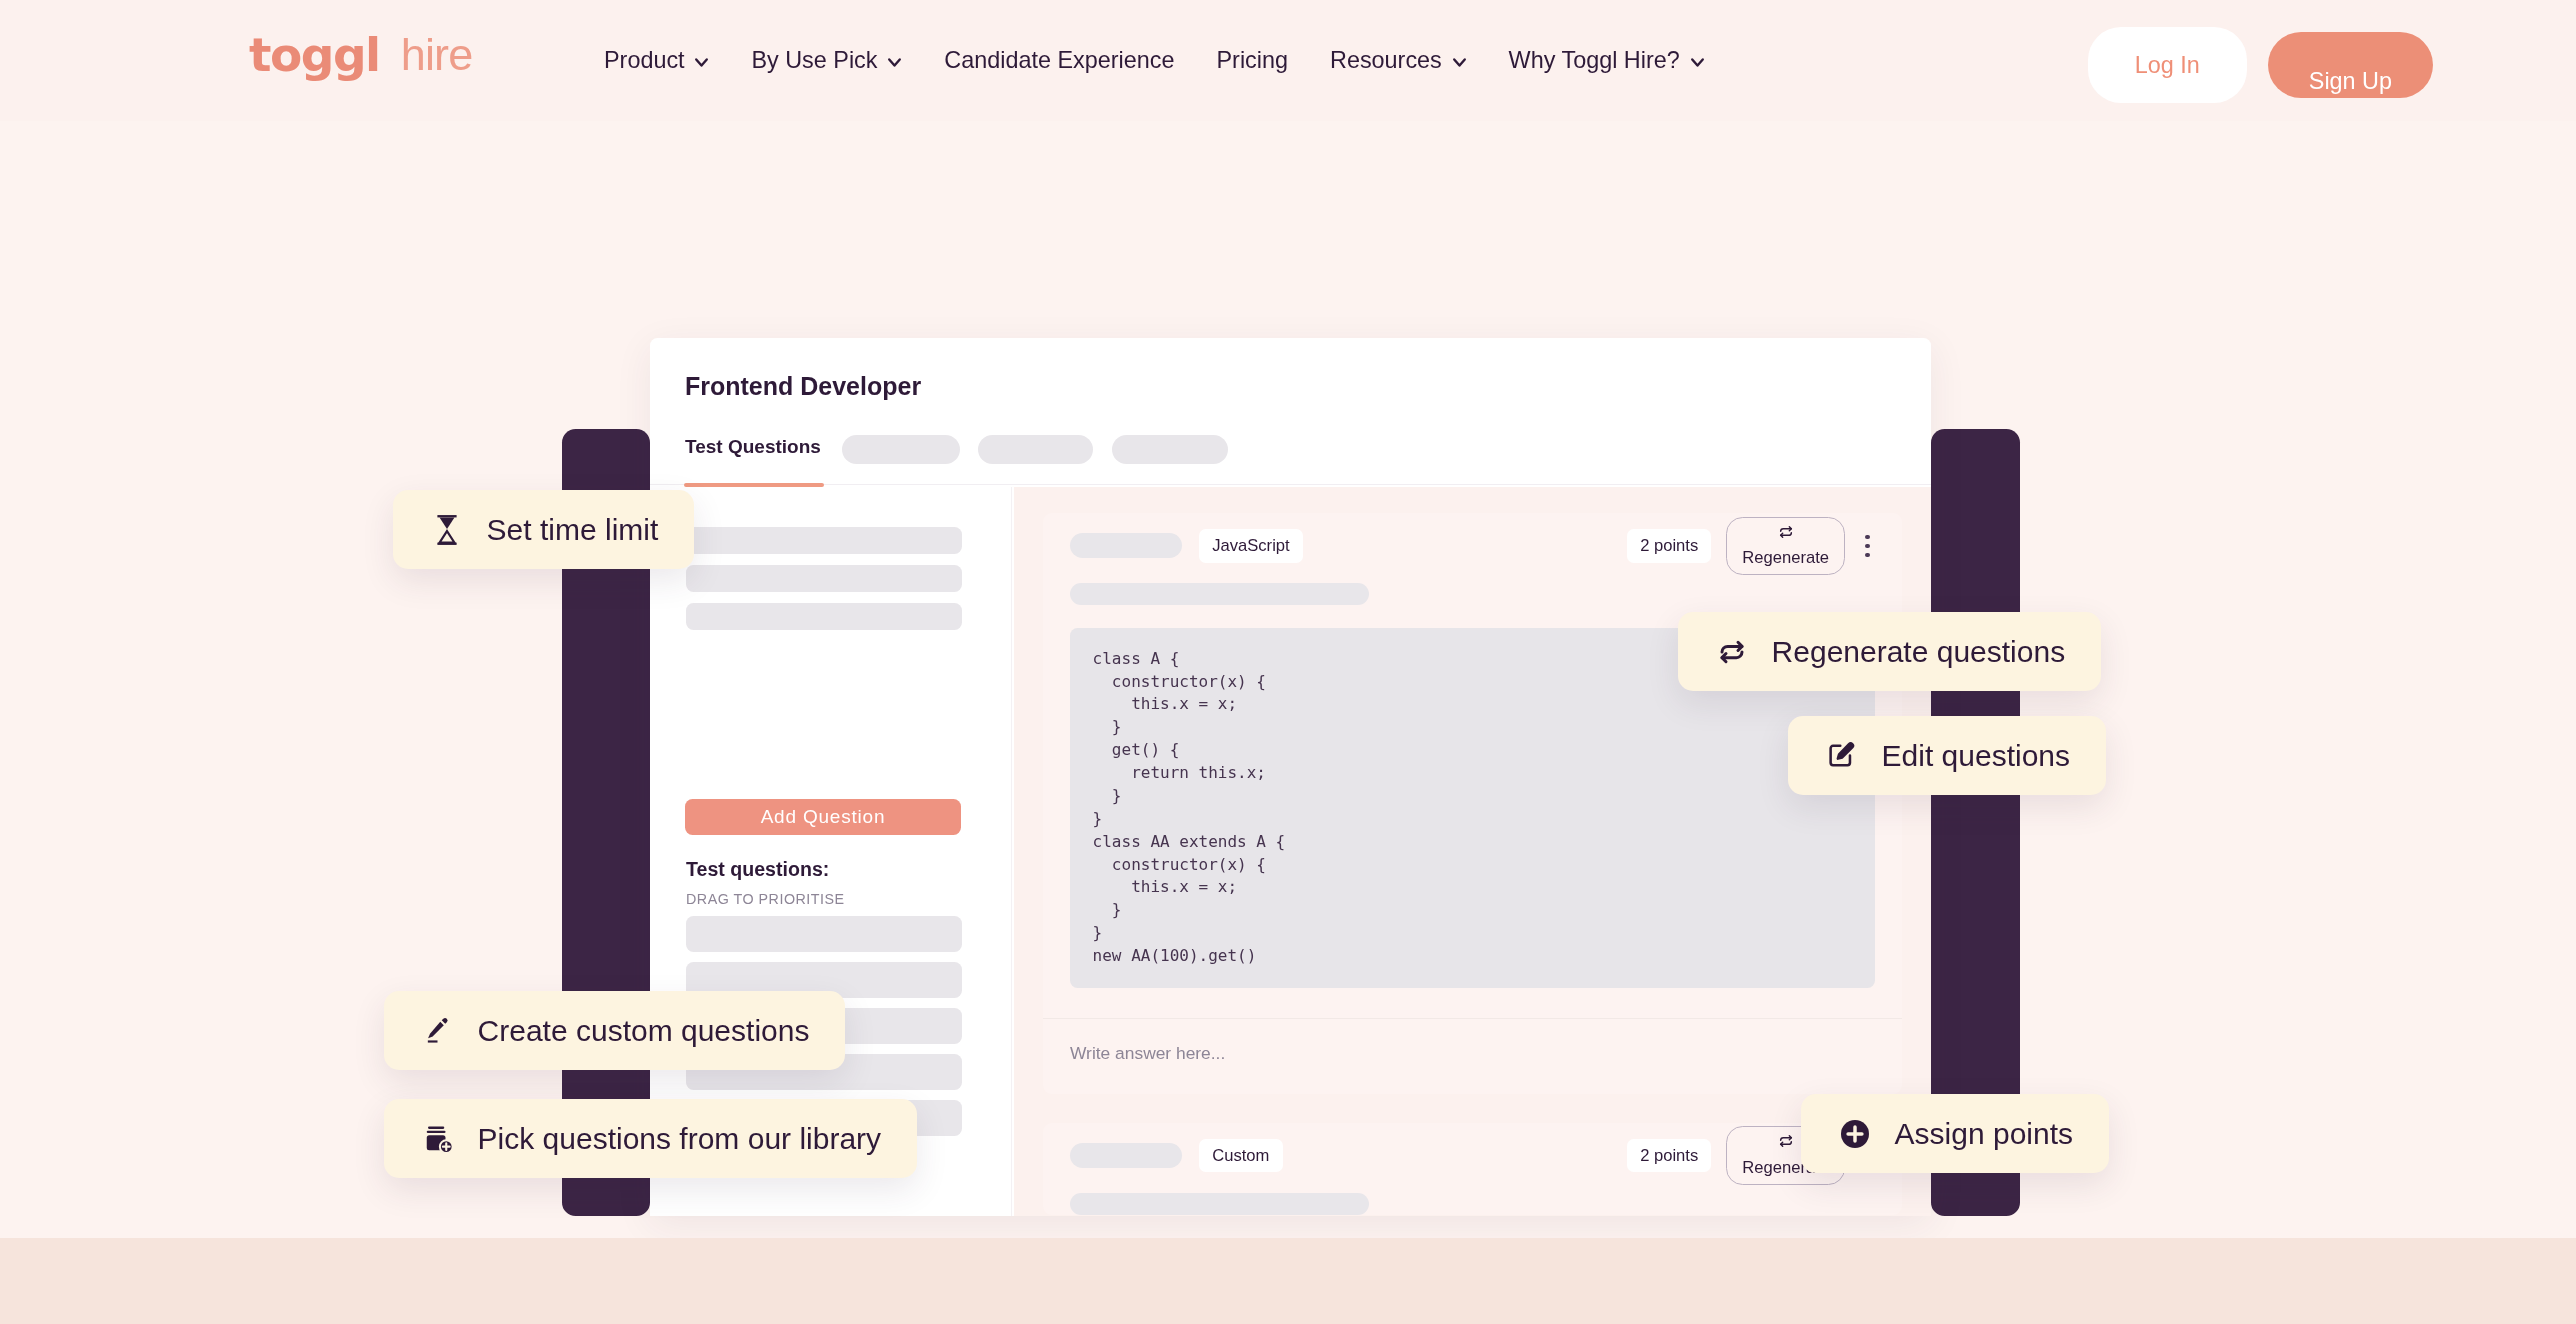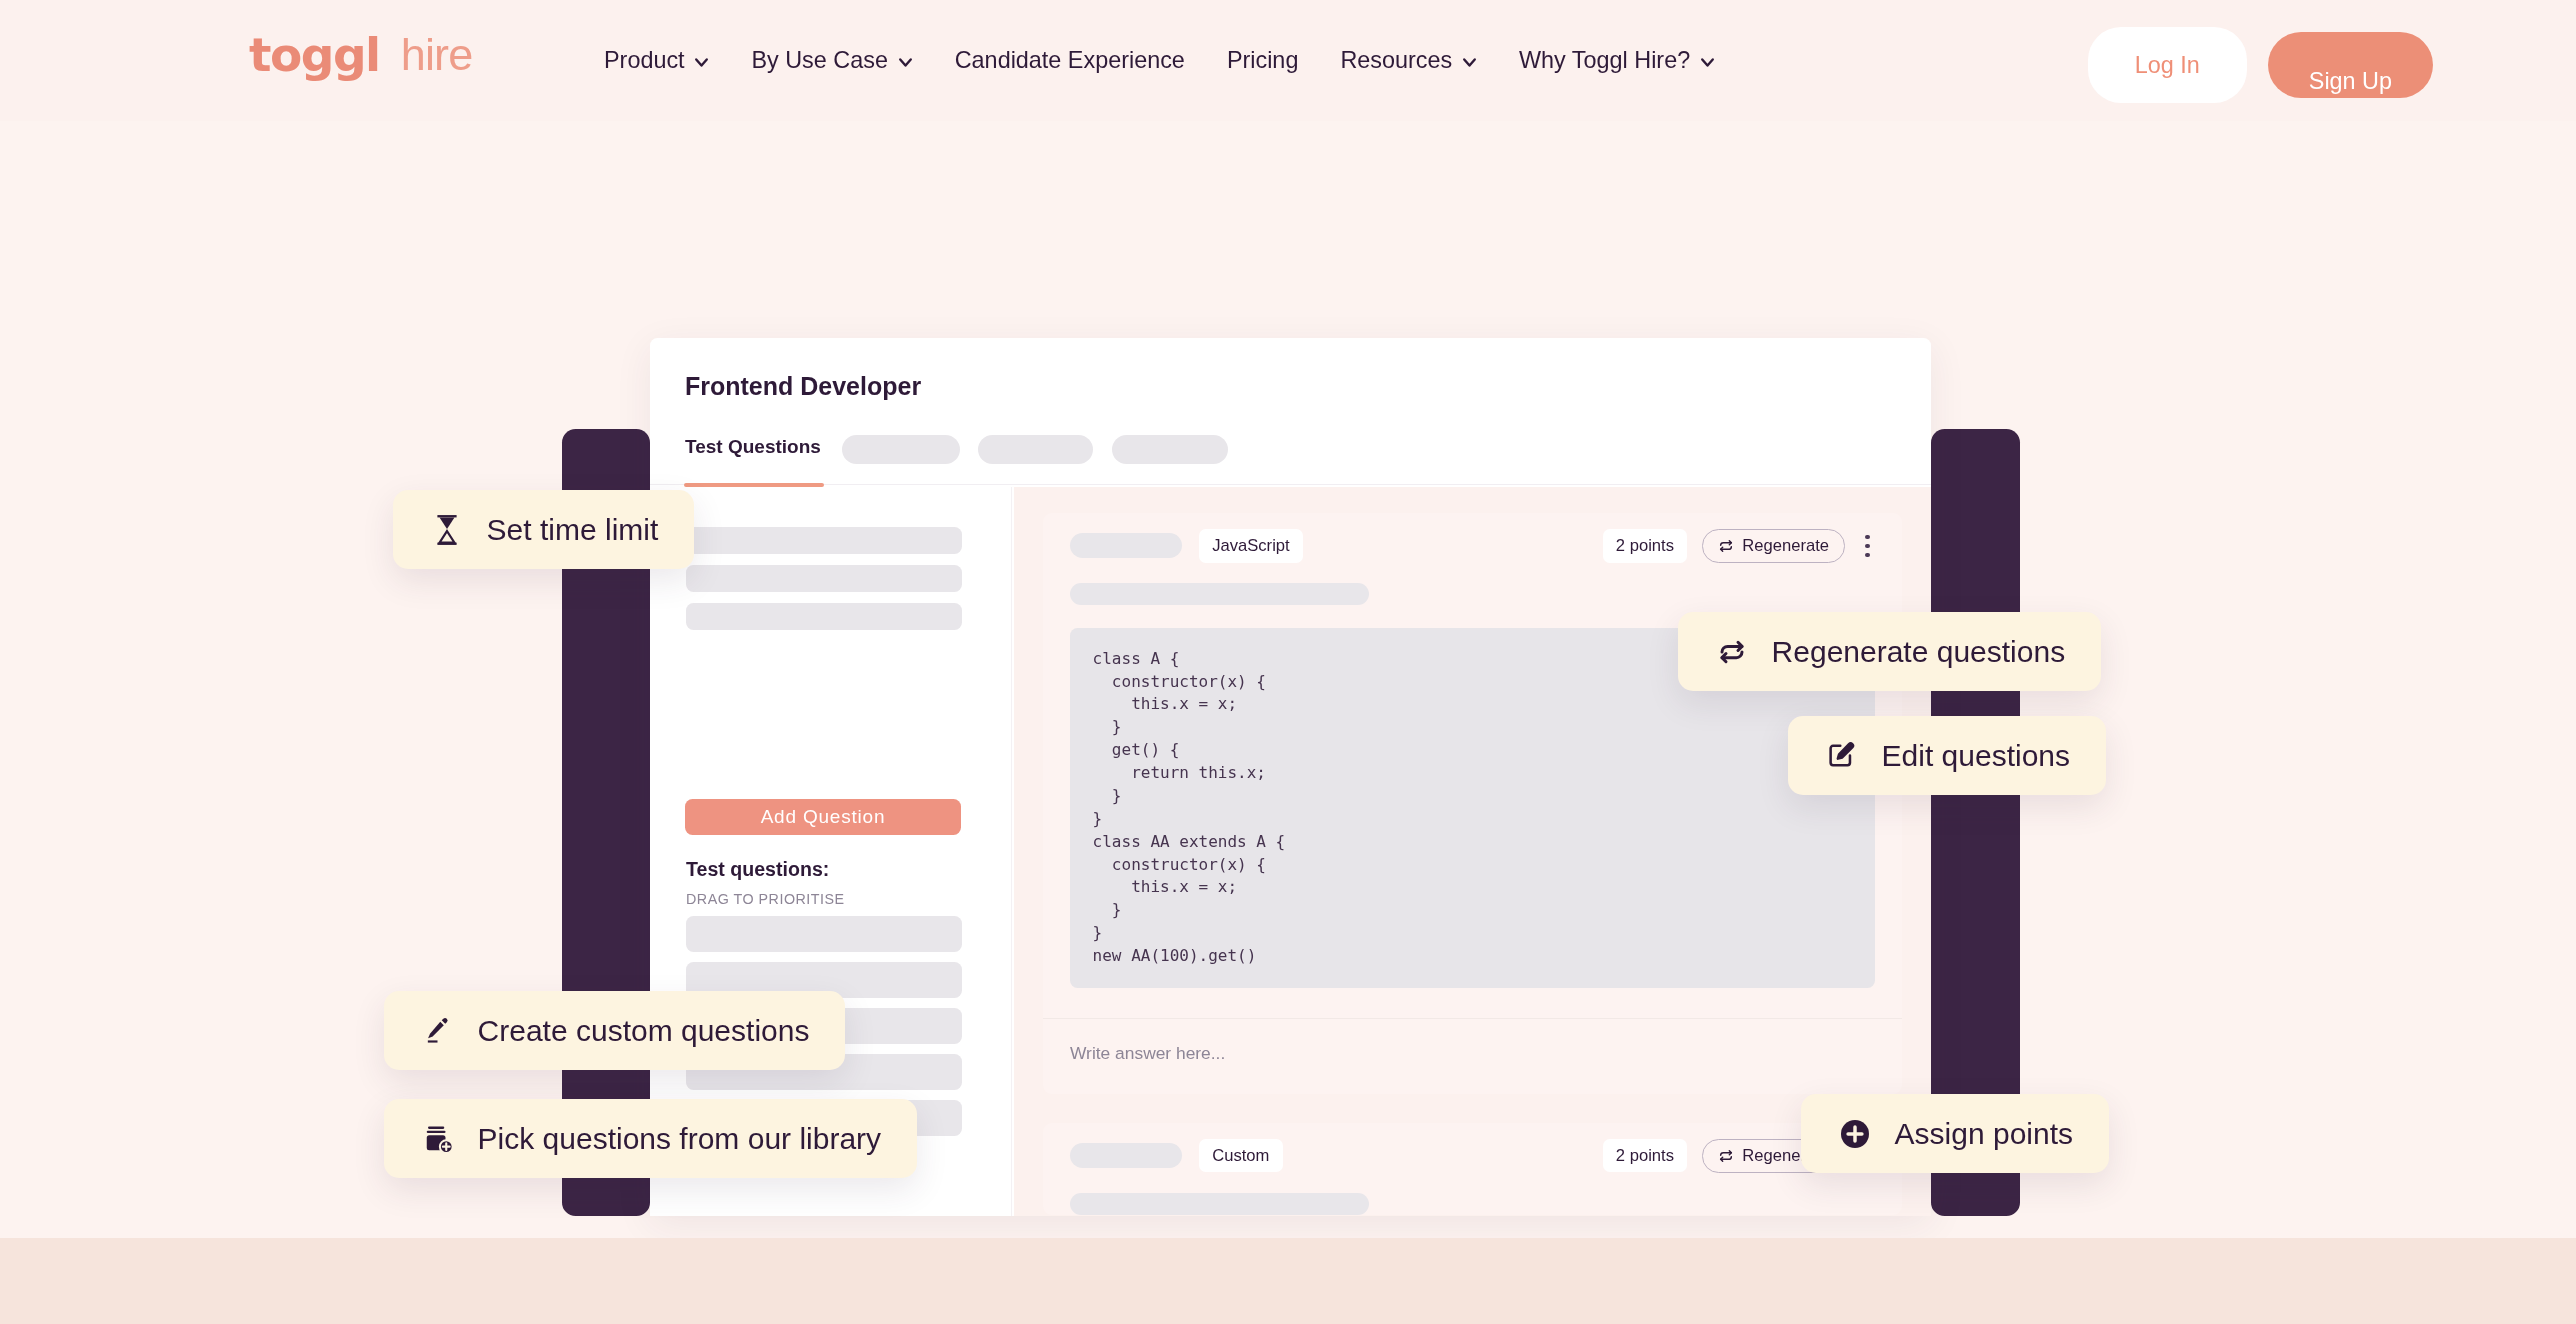--- a/index.html
+++ b/index.html
@@ -146,20 +146,21 @@
   .q-head-right{ margin-left:auto; display:flex; align-items:center; gap:15px; }
   .q-points{
     background:#ffffff; border-radius:6.8px; padding:6.8px 13px;
     font-size:16.6px; color:#2e1a38; white-space:nowrap;
   }
   .q-regen{
     background:transparent; border:1.5px solid #bdb2c2; border-radius:16.6px;
     padding:6px 15px; font-size:16.6px; color:#2e1a38; cursor:pointer;
     display:flex; align-items:center; gap:8.3px; white-space:nowrap;
     font-family:"Liberation Sans", sans-serif;
+    flex-direction:column;
   }
   .q-regen svg{ display:block; }
   .q-kebab{
     width:7.5px; display:flex; flex-direction:column; gap:4.5px; align-items:center;
     cursor:pointer; padding:4.5px 7.5px;
   }
   .q-kebab i{ width:4.5px; height:4.5px; border-radius:50%; background:#4c3a57; display:block; }
 
   .q-prompt-ghost{
     margin:4.5px 27px 0; width:299px; height:22.6px; background:#e8e6ea; border-radius:12px;
@@ -208,21 +209,21 @@
   <nav class="main-nav">
     <div class="nav-item">
       <span>Product</span>
       <span class="chev">
         <svg width="15" height="15" viewBox="0 0 20 20">
             <path d="M3 6 L10 14 L17 6" stroke="#2e1a38" stroke-width="3.2" fill="none" stroke-linecap="round" stroke-linejoin="round"></path>
           </svg>
       </span>
     </div>
     <div class="nav-item">
-      <span>By Use Case</span>
+      <span>By Use Pick</span>
       <span class="chev">
         <svg width="15" height="15" viewBox="0 0 20 20">
             <path d="M3 6 L10 14 L17 6" stroke="#2e1a38" stroke-width="3.2" fill="none" stroke-linecap="round" stroke-linejoin="round"></path>
           </svg>
       </span>
     </div>
     <div class="nav-item">
       <span>Candidate Experience</span>
     </div>
     <div class="nav-item">

